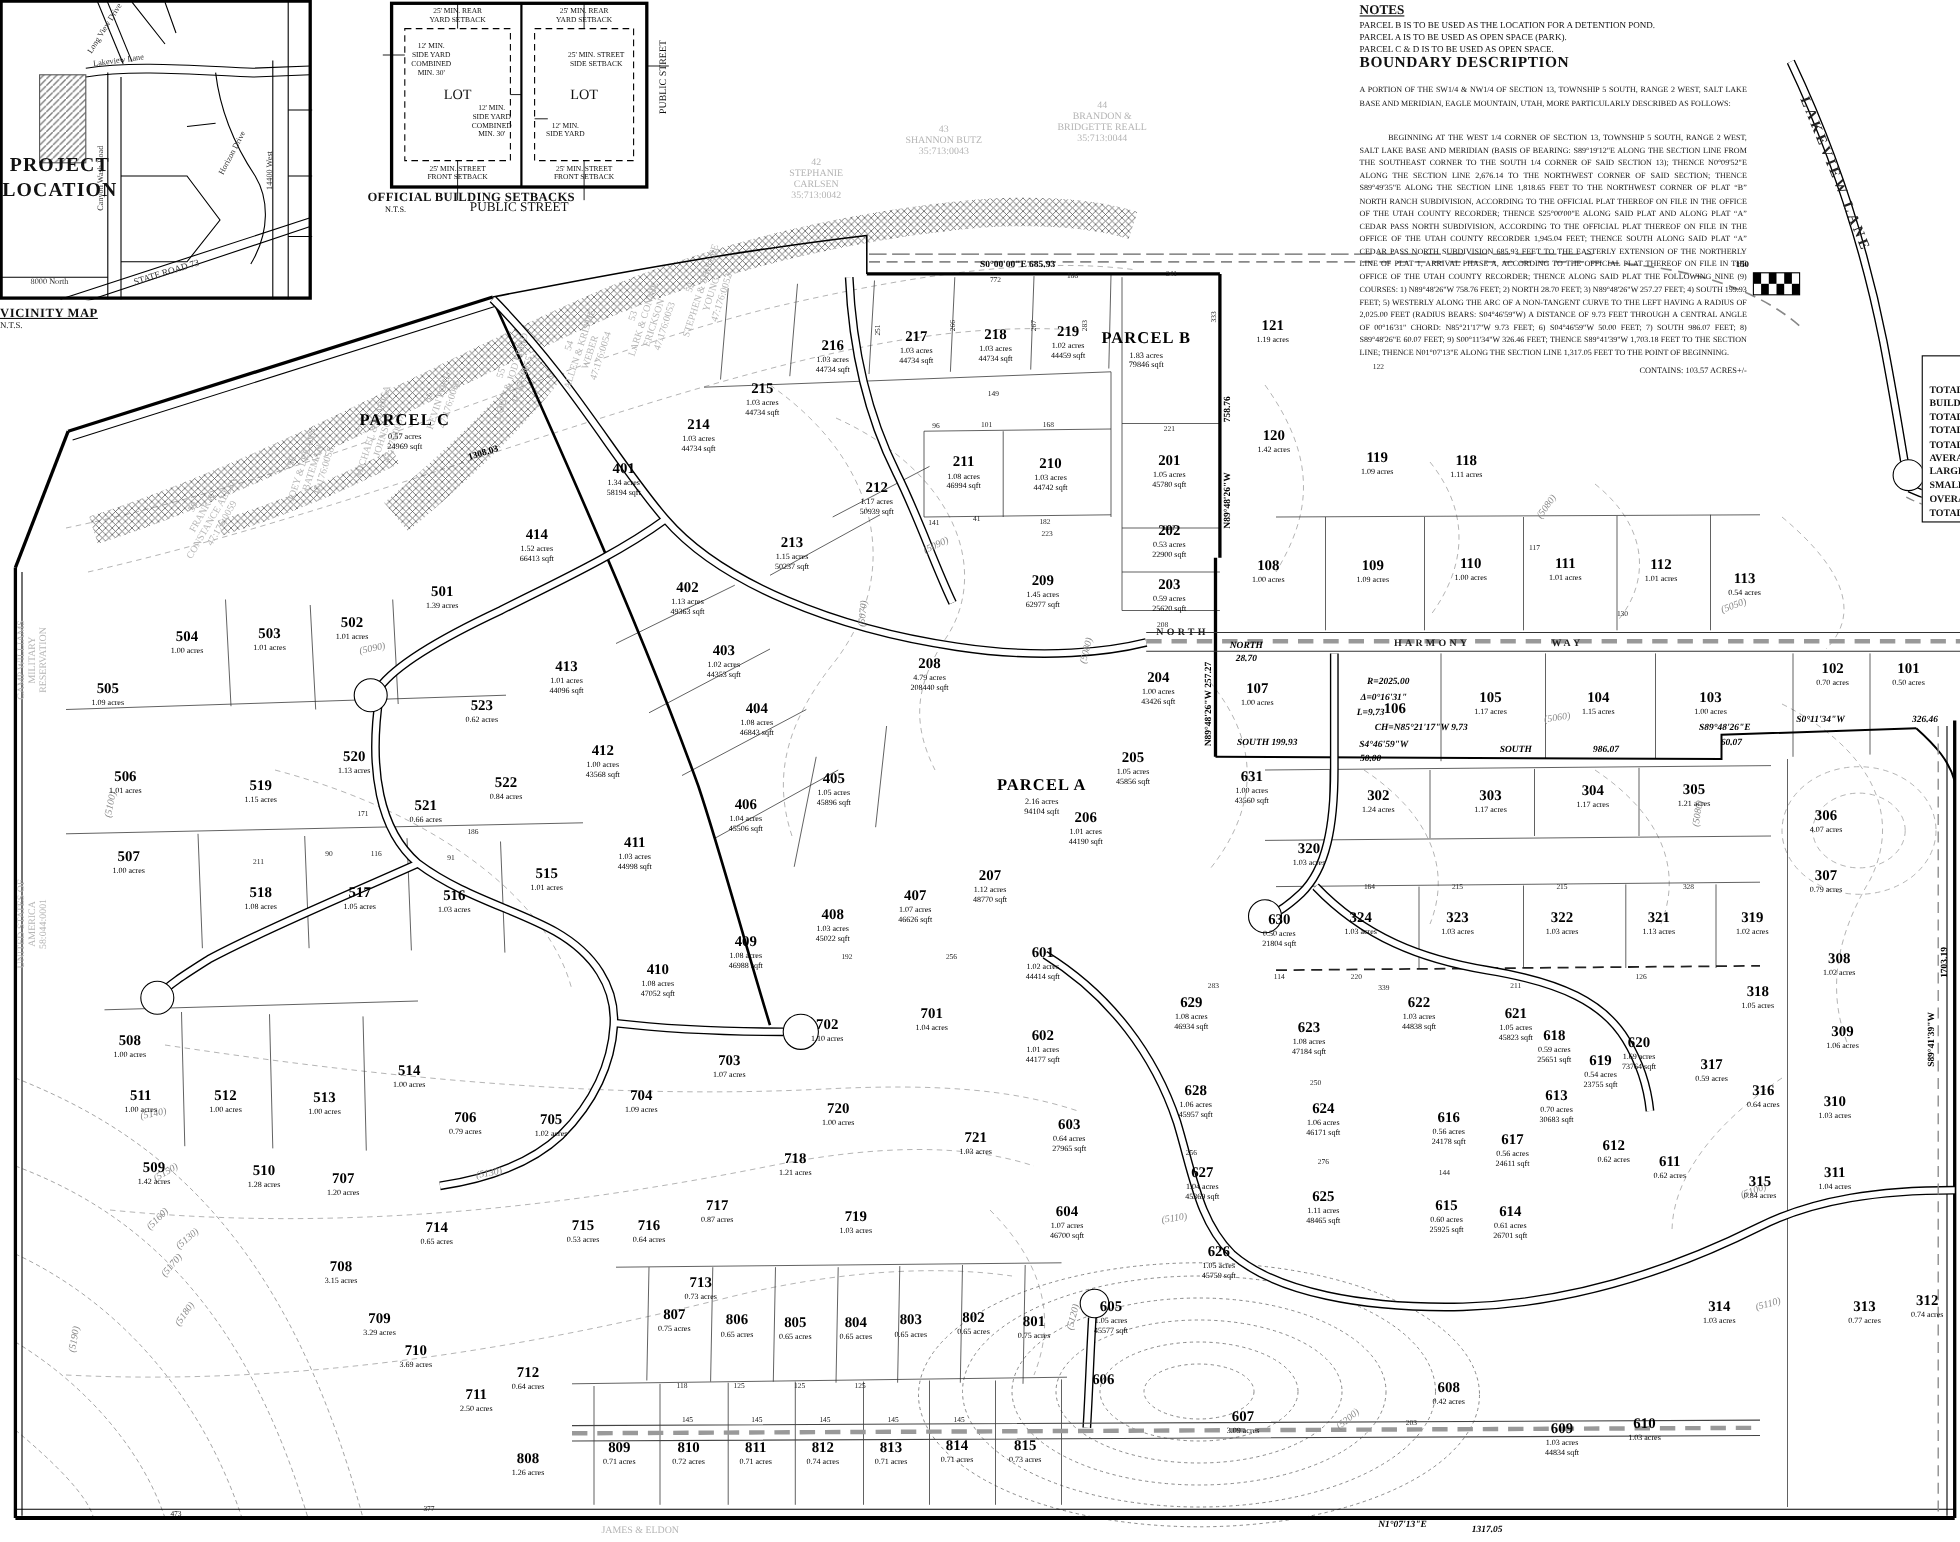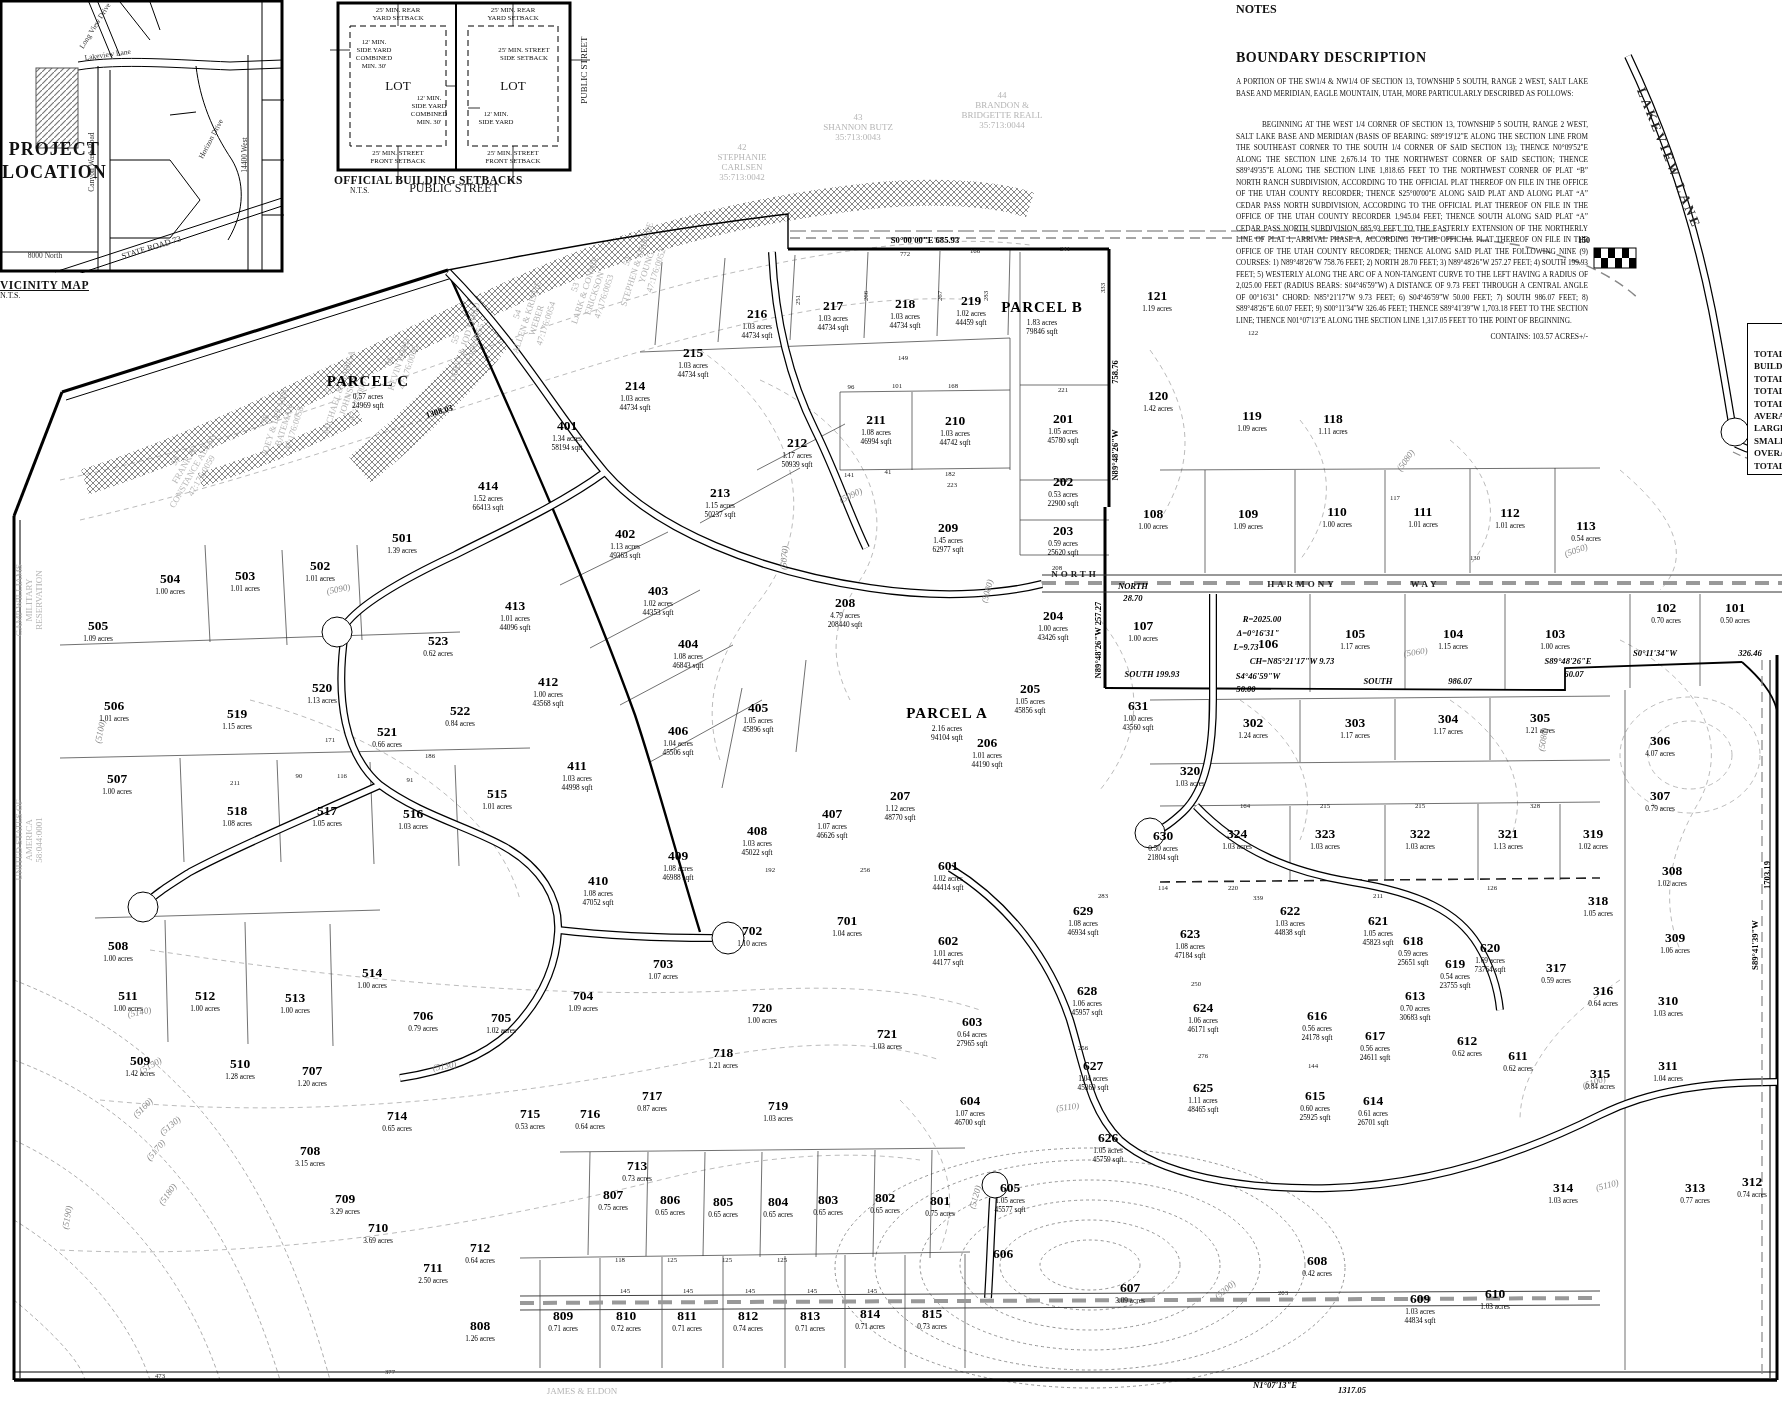--- a/index.html
+++ b/index.html
@@ -2,37 +2,37 @@
 <html><head>
 <meta charset="utf-8">
 <style>
   html,body{margin:0;padding:0;background:#fff;}
   body{width:1782px;height:1402px;position:relative;overflow:hidden;
        font-family:"Liberation Serif",serif;color:#111;}
   .abs{position:absolute;}
   svg text{font-family:"Liberation Serif",serif;}
   
   #notes{left:1236px;top:2px;width:360px;}
-  #notes .title{font-weight:bold;font-size:12px;}
+  #notes .title{font-weight:bold;font-size:12px;text-decoration:underline;}
   #notes .nline{font-size:8.2px;line-height:1.35;}
   #bdy{left:1236px;top:50px;width:352px;}
   #bdy .title{font-size:14px;font-weight:bold;letter-spacing:.5px;margin-bottom:10px;}
   #bdy .p{font-size:7.3px;line-height:1.58;text-align:justify;}
   #bdy .p1{margin-bottom:20px;}
   #bdy .ind{text-indent:26px;}
   #bdy .contains{font-size:7.6px;text-align:right;margin-top:6px;}
   #sumbox{left:1747px;top:323px;width:60px;height:152px;border:1px solid #000;background:#fff;padding:24px 0 0 6px;box-sizing:border-box;}
   #sumbox .sline{font-size:9px;font-weight:bold;line-height:1.38;white-space:nowrap;}
   
   #vic{left:0;top:0;}
   #viclab{left:0px;top:279px;width:120px;}
   #viclab .t{font-size:11.5px;font-weight:bold;text-decoration:underline;letter-spacing:.5px;}
   #viclab .n{font-size:8px;}
   
-  #setb{left:294px;top:0;}
+  #setb{left:312px;top:0;}
   #setlab{left:334px;top:174px;width:220px;}
   #setlab .t{font-size:11.5px;font-weight:bold;letter-spacing:.3px;}
   #setlab .n{font-size:7.5px;margin-left:16px;}
   .projloc{font-size:18px;font-weight:bold;letter-spacing:1px;line-height:1.25;text-align:center;}
 </style>
 </head>
 <body>
 
 <svg id="plat" class="abs" style="left:0;top:0" width="1782" height="1402" viewBox="0 0 1782 1402">
   <defs>
@@ -869,20 +869,25 @@
     </g>
   </svg>
 </div>
 <div id="setlab" class="abs">
   <div class="t">OFFICIAL BUILDING SETBACKS</div>
   <div class="n">N.T.S.</div>
 </div>
 
 <div id="notes" class="abs">
   <div class="title">NOTES</div>
+  <div id="notes-lines">
+      <div class="nline">PARCEL B IS TO BE USED AS THE LOCATION FOR A DETENTION POND.</div>
+      <div class="nline">PARCEL A IS TO BE USED AS OPEN SPACE (PARK).</div>
+      <div class="nline">PARCEL C &amp; D IS TO BE USED AS OPEN SPACE.</div>
+    </div>
 </div>
 <div id="bdy" class="abs">
   <div class="title">BOUNDARY DESCRIPTION</div>
   <div class="p p1">A PORTION OF THE SW1/4 &amp; NW1/4 OF SECTION 13, TOWNSHIP 5 SOUTH, RANGE 2 WEST, SALT LAKE BASE AND MERIDIAN, EAGLE MOUNTAIN, UTAH, MORE PARTICULARLY DESCRIBED AS FOLLOWS:</div>
   <div class="p ind">BEGINNING AT THE WEST 1/4 CORNER OF SECTION 13, TOWNSHIP 5 SOUTH, RANGE 2 WEST, SALT LAKE BASE AND MERIDIAN (BASIS OF BEARING: S89°19'12"E ALONG THE SECTION LINE FROM THE SOUTHEAST CORNER TO THE SOUTH 1/4 CORNER OF SAID SECTION 13); THENCE N0°09'52"E ALONG THE SECTION LINE 2,676.14 TO THE NORTHWEST CORNER OF SAID SECTION; THENCE S89°49'35"E ALONG THE SECTION LINE 1,818.65 FEET TO THE NORTHWEST CORNER OF PLAT “B” NORTH RANCH SUBDIVISION, ACCORDING TO THE OFFICIAL PLAT THEREOF ON FILE IN THE OFFICE OF THE UTAH COUNTY RECORDER; THENCE S25°00'00"E ALONG SAID PLAT AND ALONG PLAT “A” CEDAR PASS NORTH SUBDIVISION, ACCORDING TO THE OFFICIAL PLAT THEREOF ON FILE IN THE OFFICE OF THE UTAH COUNTY RECORDER 1,945.04 FEET; THENCE SOUTH ALONG SAID PLAT “A” CEDAR PASS NORTH SUBDIVISION 685.93 FEET TO THE EASTERLY EXTENSION OF THE NORTHERLY LINE OF PLAT 1, ARRIVAL PHASE A, ACCORDING TO THE OFFICIAL PLAT THEREOF ON FILE IN THE OFFICE OF THE UTAH COUNTY RECORDER; THENCE ALONG SAID PLAT THE FOLLOWING NINE (9) COURSES: 1) N89°48'26"W 758.76 FEET; 2) NORTH 28.70 FEET; 3) N89°48'26"W 257.27 FEET; 4) SOUTH 199.93 FEET; 5) WESTERLY ALONG THE ARC OF A NON-TANGENT CURVE TO THE LEFT HAVING A RADIUS OF 2,025.00 FEET (RADIUS BEARS: S04°46'59"W) A DISTANCE OF 9.73 FEET THROUGH A CENTRAL ANGLE OF 00°16'31" CHORD: N85°21'17"W 9.73 FEET; 6) S04°46'59"W 50.00 FEET; 7) SOUTH 986.07 FEET; 8) S89°48'26"E 60.07 FEET; 9) S00°11'34"W 326.46 FEET; THENCE S89°41'39"W 1,703.18 FEET TO THE SECTION LINE; THENCE N01°07'13"E ALONG THE SECTION LINE 1,317.05 FEET TO THE POINT OF BEGINNING.</div>
   <div class="contains">CONTAINS: 103.57 ACRES+/-</div>
 </div>
 
 <div id="sumbox" class="abs">
     <div class="sline">TOTAL</div>

